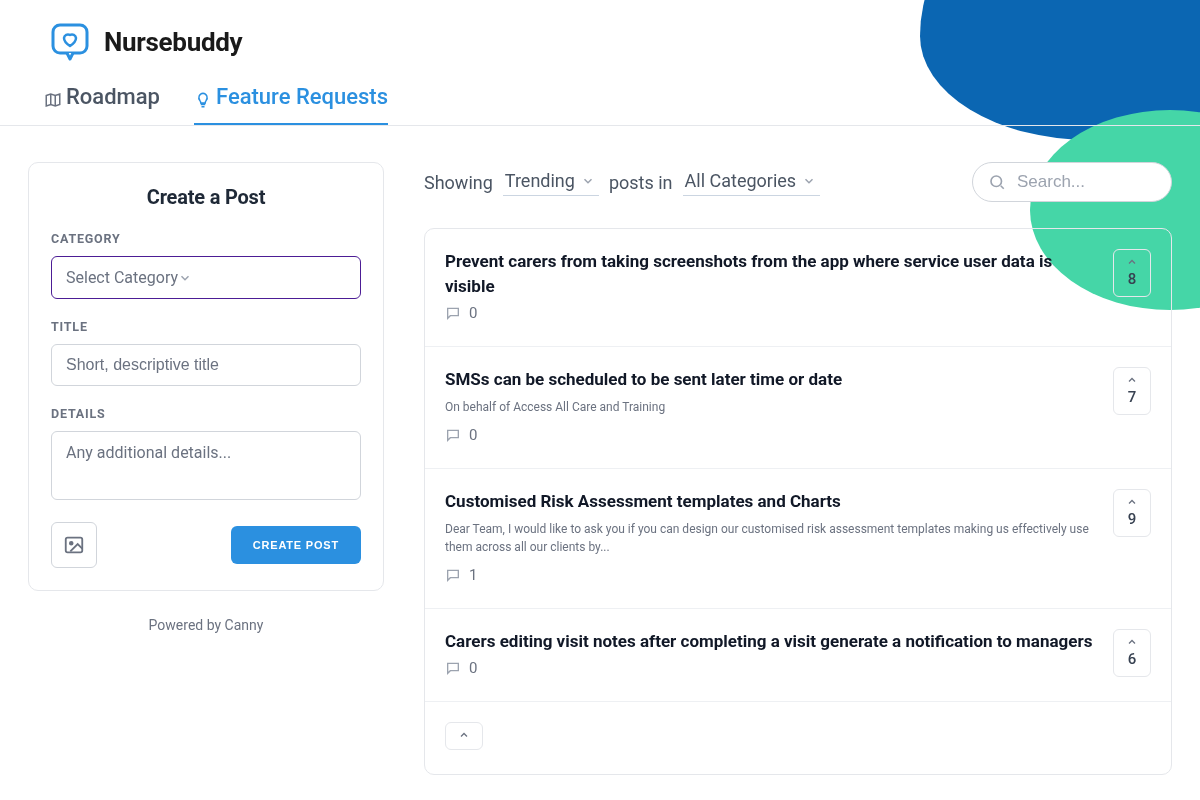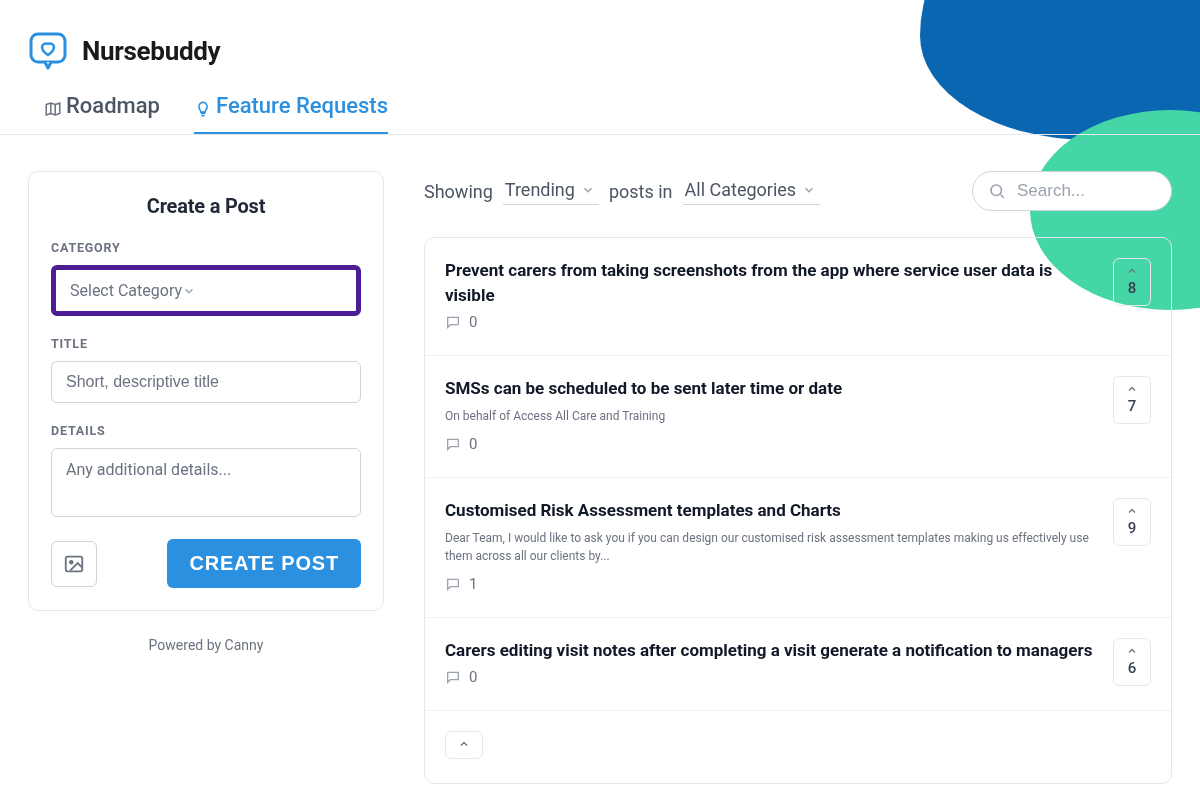--- a/index.html
+++ b/index.html
@@ -1,42 +1,42 @@
 <!DOCTYPE html>
 <html><head>
 <meta charset="utf-8">
 <style>
   * { box-sizing: border-box; margin: 0; padding: 0; }
   html, body { width: 1200px; height: 800px; font-family: -apple-system, BlinkMacSystemFont, "Segoe UI", Roboto, Helvetica, Arial, sans-serif; background: #fff; color: #1a1a1a; overflow: hidden; position: relative; }
   .blob-blue { position: absolute; top: -120px; right: -60px; width: 340px; height: 260px; background: #0b66b2; border-radius: 50% 50% 50% 50% / 60% 60% 40% 40%; z-index: 0; }
   .blob-teal { position: absolute; top: 110px; right: -110px; width: 280px; height: 200px; background: #45d6a7; border-radius: 50%; z-index: 0; }
 
-  .header { display: flex; align-items: center; gap: 14px; padding: 31px 28px 10px 28px; position: relative; z-index: 2; }
+  .header { display: flex; align-items: center; gap: 14px; padding: 22px 28px 10px 28px; position: relative; z-index: 2; margin-left: 22px; }
   .logo-icon { width: 40px; height: 40px; display: flex; align-items: center; justify-content: center; }
   .app-title { font-size: 26px; font-weight: 700; color: #1a1a1a; letter-spacing: -0.3px; }
 
   .nav { display: flex; gap: 34px; padding: 0 44px; border-bottom: 1px solid #e5e7eb; position: relative; z-index: 2; }
   .nav-item { display: flex; align-items: flex-end; gap: 4px; padding: 12px 0 14px 0; color: #4b5563; font-size: 22px; font-weight: 500; cursor: pointer; border-bottom: 2px solid transparent; }
   .nav-item.active { color: #2b90e0; border-bottom: 2px solid #2b90e0; }
   .nav-icon { width: 18px; height: 18px; }
 
   .body { display: flex; padding: 36px 28px 0 28px; gap: 40px; position: relative; z-index: 2; }
 
   .sidebar { width: 356px; flex-shrink: 0; }
   .create-card { border: 1px solid #e5e7eb; border-radius: 10px; padding: 22px 22px 22px 22px; }
   .create-title { text-align: center; font-size: 20px; font-weight: 700; color: #1f2937; margin-bottom: 22px; letter-spacing: -0.2px; }
   .field-label { text-transform: uppercase; font-size: 12.5px; letter-spacing: 0.8px; color: #6b7280; font-weight: 700; margin-bottom: 10px; }
-  .select-box { border: 5px solid #4c1d95; border-radius: 6px; padding: 11px 14px; font-size: 16px; color: #6b7280; display: flex; align-items: center; cursor: pointer; margin-bottom: 20px; }
+  .select-box { border: 1px solid #4c1d95; border-radius: 6px; padding: 11px 14px; font-size: 16px; color: #6b7280; display: flex; align-items: center; cursor: pointer; margin-bottom: 20px; }
   .text-input { width: 100%; border: 1px solid #d1d5db; border-radius: 6px; padding: 11px 14px; font-size: 16px; color: #374151; margin-bottom: 20px; }
   .text-input::placeholder { color: #6b7280; }
   .textarea { width: 100%; height: 69px; border: 1px solid #d1d5db; border-radius: 6px; padding: 11px 14px; font-size: 16px; color: #374151; resize: none; margin-bottom: 18px; font-family: inherit; }
   .textarea::placeholder { color: #6b7280; }
   .create-actions { display: flex; justify-content: space-between; align-items: center; }
   .img-btn { width: 46px; height: 46px; border: 1px solid #d1d5db; border-radius: 6px; display: flex; align-items: center; justify-content: center; cursor: pointer; }
-  .create-btn { background: #2b90e0; color: #fff; border: none; border-radius: 6px; padding: 13px 22px; font-size: 20px; font-weight: 700; letter-spacing: 0.8px; cursor: pointer; }
+  .create-btn { background: #2b90e0; color: #fff; border: none; border-radius: 6px; padding: 13px 22px; font-size: 11px; font-weight: 700; letter-spacing: 0.8px; cursor: pointer; }
   .powered { text-align: center; font-size: 14px; color: #6b7280; margin-top: 26px; }
 
   .main { flex: 1; min-width: 0; }
   .filter-row { display: flex; align-items: center; gap: 10px; margin-bottom: 26px; }
   .filter-text { font-size: 18px; color: #4b5563; }
   .filter-drop { font-size: 18px; color: #4b5563; border-bottom: 1px solid #cbd5e1; padding: 2px 4px 4px 2px; display: inline-flex; align-items: center; gap: 6px; cursor: pointer; }
   .search-wrap { margin-left: auto; position: relative; }
   .search-input { border: 1px solid #d1d5db; border-radius: 999px; padding: 9px 16px 9px 44px; font-size: 17px; color: #374151; width: 200px; background: #fff; }
   .search-input::placeholder { color: #9ca3af; }
   .search-icon { position: absolute; left: 16px; top: 50%; transform: translateY(-50%); }

